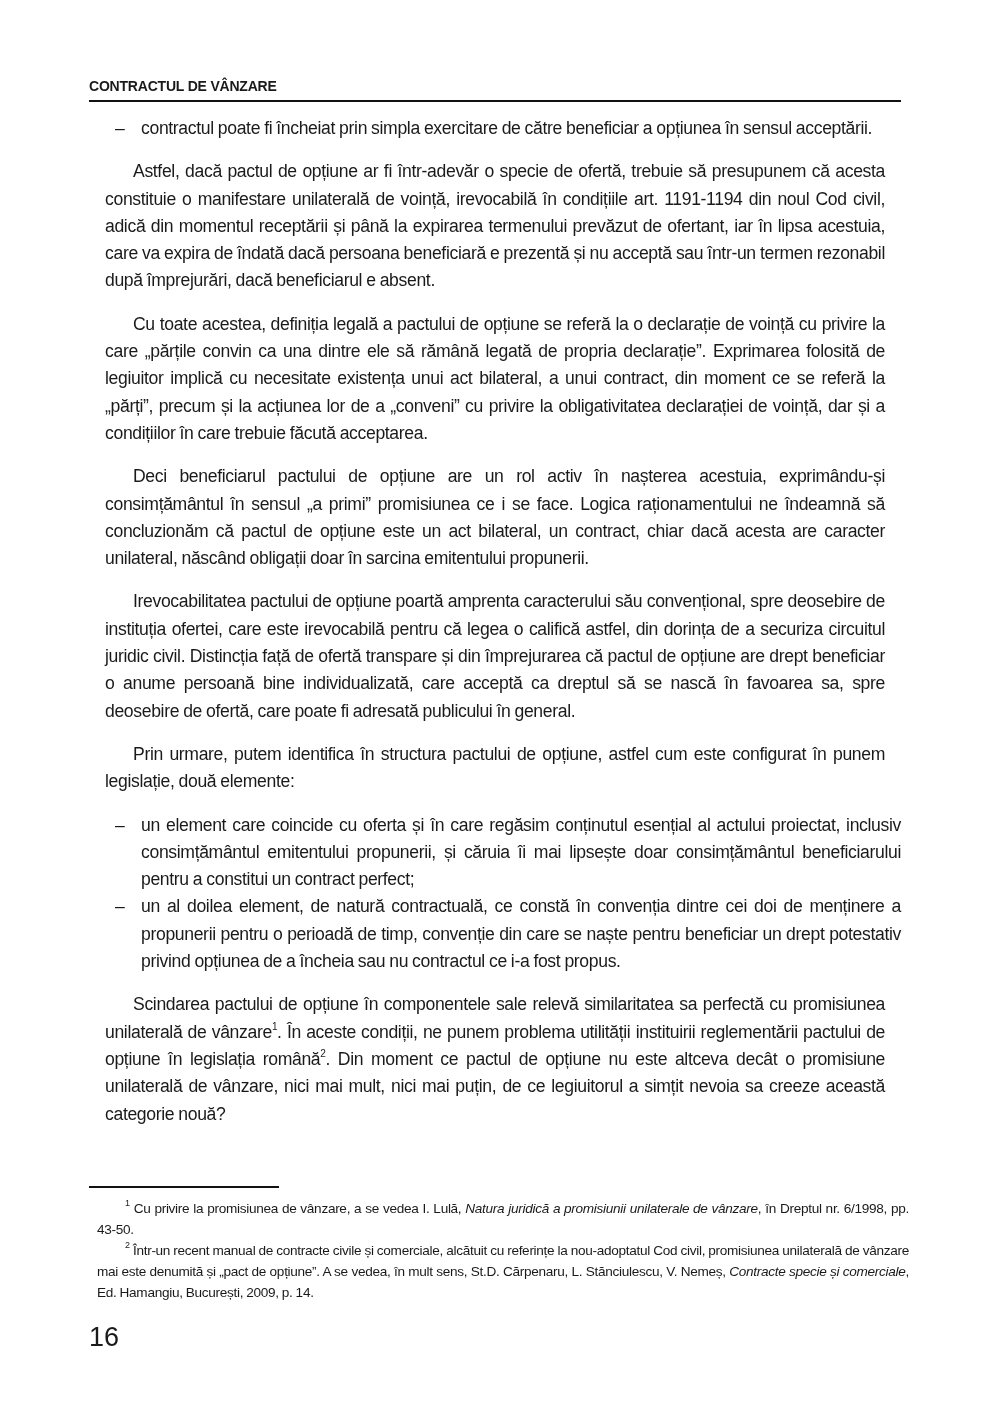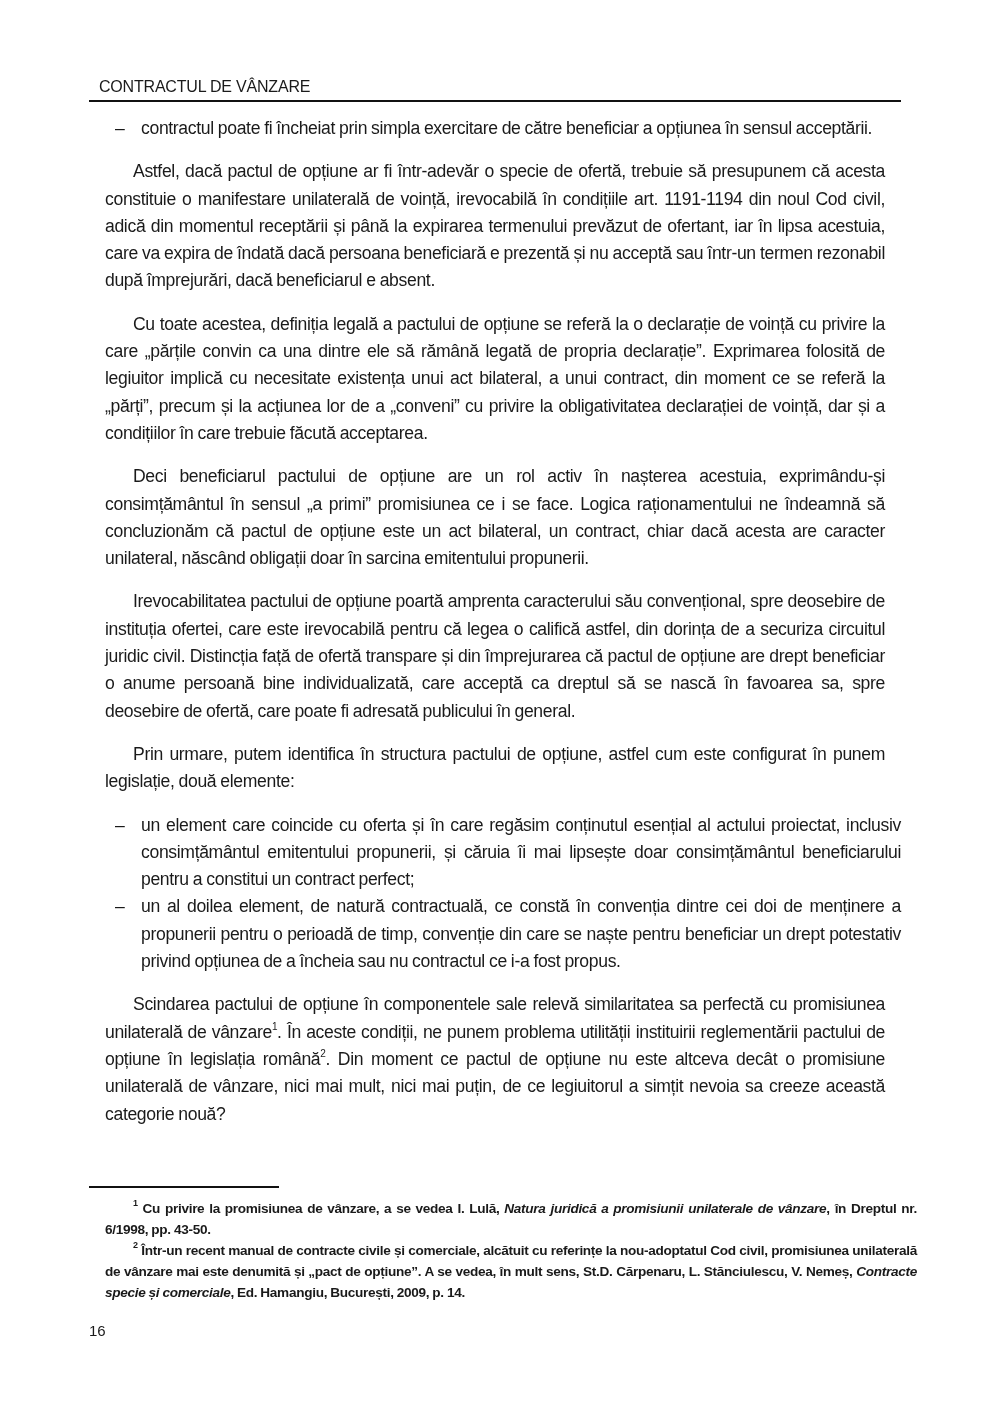--- a/index.html
+++ b/index.html
@@ -17,23 +17,23 @@
     }
     .page {
       position: absolute;
       left: 89px;
       top: 0;
       width: 812px;
     }
     .running-head {
       position: absolute;
       top: 78px;
-      left: 10px;
-      font-size: 16px;
-      font-weight: normal;
+      left: 0;
+      font-size: 14px;
+      font-weight: bold;
       letter-spacing: -0.2px;
     }
     .head-rule {
       position: absolute;
       top: 100px;
       left: 0;
       width: 812px;
       height: 2px;
       background: #111;
     }
@@ -73,42 +73,41 @@
       position: absolute;
       top: 1186px;
       left: 0;
       width: 190px;
       height: 1.5px;
       background: #111;
     }
     .footnotes {
       position: absolute;
       top: 1198px;
-      left: 16px;
+      left: 8px;
       width: 812px;
       font-size: 13.6px;
       line-height: 21px;
       text-align: justify;
       letter-spacing: -0.3px;
       word-spacing: -0.4px;
-      font-weight: bold;
     }
     .footnotes p {
       margin: 0;
       text-indent: 28px;
     }
     .footnotes sup {
       font-size: 9px;
       top: -1px;
     }
     .page-number {
       position: absolute;
       top: 1322px;
       left: 0;
-      font-size: 15px;
+      font-size: 27px;
     }
     em { font-style: italic; }
   </style>
 </head>
 <body>
 
 <div class="page">
 
   <div class="running-head">CONTRACTUL DE VÂNZARE</div>
   <div class="head-rule"></div>

